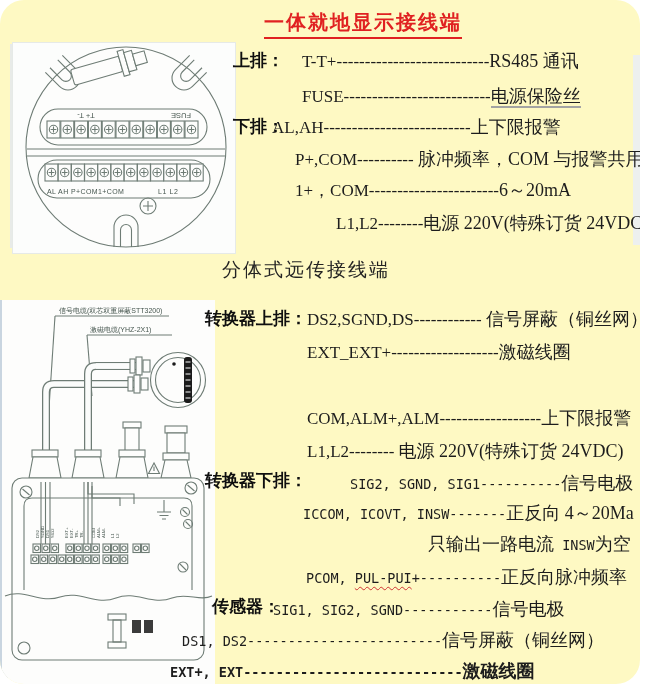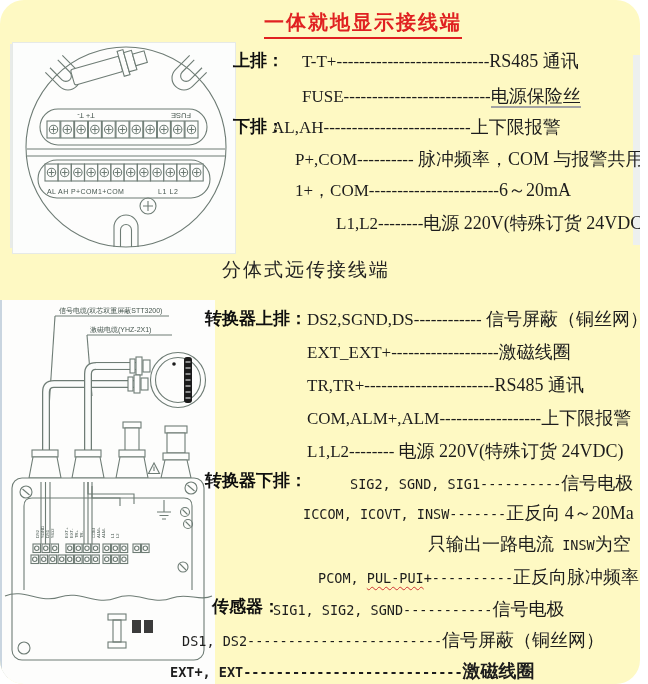--- a/index.html
+++ b/index.html
@@ -290,34 +290,33 @@
     <rect x="130" y="320" width="9" height="13" fill="#3b3b3b"></rect>
     <rect x="142" y="320" width="9" height="13" fill="#3b3b3b"></rect>
   </svg>
   </div>
 
   <span class="abs lbl" style="left:205px;top:307px;">转换器上排：</span>
   <div class="abs row" style="left:307px;top:307px;"><span>DS2,SGND,DS</span><span>------------ </span><span class="cjk">信号屏蔽（铜丝网）</span></div>
 
   <div class="abs row" style="left:307px;top:340px;"><span>EXT_EXT+</span><span>-------------------</span><span class="cjk">激磁线圈</span></div>
 
-  <div class="abs row" style="left:307px;top:373px;"><span>TR,TR+</span><span>-----------------------</span><span class="cjk">RS485 通讯</span></div>
 
   <div class="abs row" style="left:307px;top:406px;"><span>COM,ALM+,ALM</span><span>------------------</span><span class="cjk">上下限报警</span></div>
 
   <div class="abs row" style="left:307px;top:439px;"><span>L1,L2</span><span>-------- </span><span class="cjk">电源 220V(特殊订货 24VDC)</span></div>
 
   <span class="abs lbl" style="left:205px;top:469px;">转换器下排：</span>
   <div class="abs row" style="left:303px;top:471px;margin-left:47px;"><span class="mono">SIG2, SGND, SIG1</span><span class="mono">----------</span><span class="cjk">信号电极</span></div>
 
   <div class="abs row" style="left:303px;top:501px;"><span class="mono">ICCOM, ICOVT, INSW</span><span class="mono">-------</span><span class="cjk">正反向 4～20Ma</span></div>
 
   <div class="abs row" style="left:428px;top:532px;"><span class="cjk">只输出一路电流</span><span class="mono">&nbsp;</span><span class="mono">INSW</span><span class="cjk">为空</span></div>
 
-  <div class="abs row" style="left:318px;top:565px;"><span class="mono">PCOM, </span><span class="mono wavy">PUL-PUI</span><span class="mono">+</span><span class="mono">----------</span><span class="cjk">正反向脉冲频率</span></div>
+  <div class="abs row" style="left:306px;top:565px;"><span class="mono">PCOM, </span><span class="mono wavy">PUL-PUI</span><span class="mono">+</span><span class="mono">----------</span><span class="cjk">正反向脉冲频率</span></div>
 
   <span class="abs lbl" style="left:212px;top:595px;">传感器：</span>
   <div class="abs row" style="left:273px;top:597px;"><span class="mono">SIG1, SIG2, SGND</span><span class="mono">-----------</span><span class="cjk">信号电极</span></div>
 
   <div class="abs row" style="left:182px;top:628px;"><span class="mono">DS1, DS2</span><span class="mono">------------------------</span><span class="cjk">信号屏蔽（铜丝网）</span></div>
 
   <div class="abs row" style="left:170px;top:659px;font-weight:bold;"><span class="mono">EXT+, EXT</span><span class="mono">---------------------------</span><span class="cjk">激磁线圈</span></div>
 
 </div>
 

